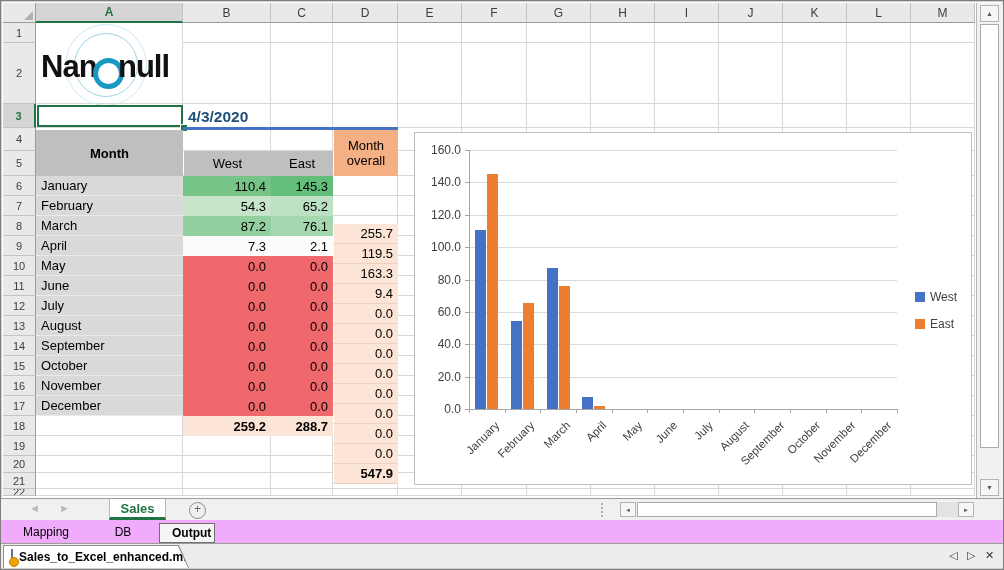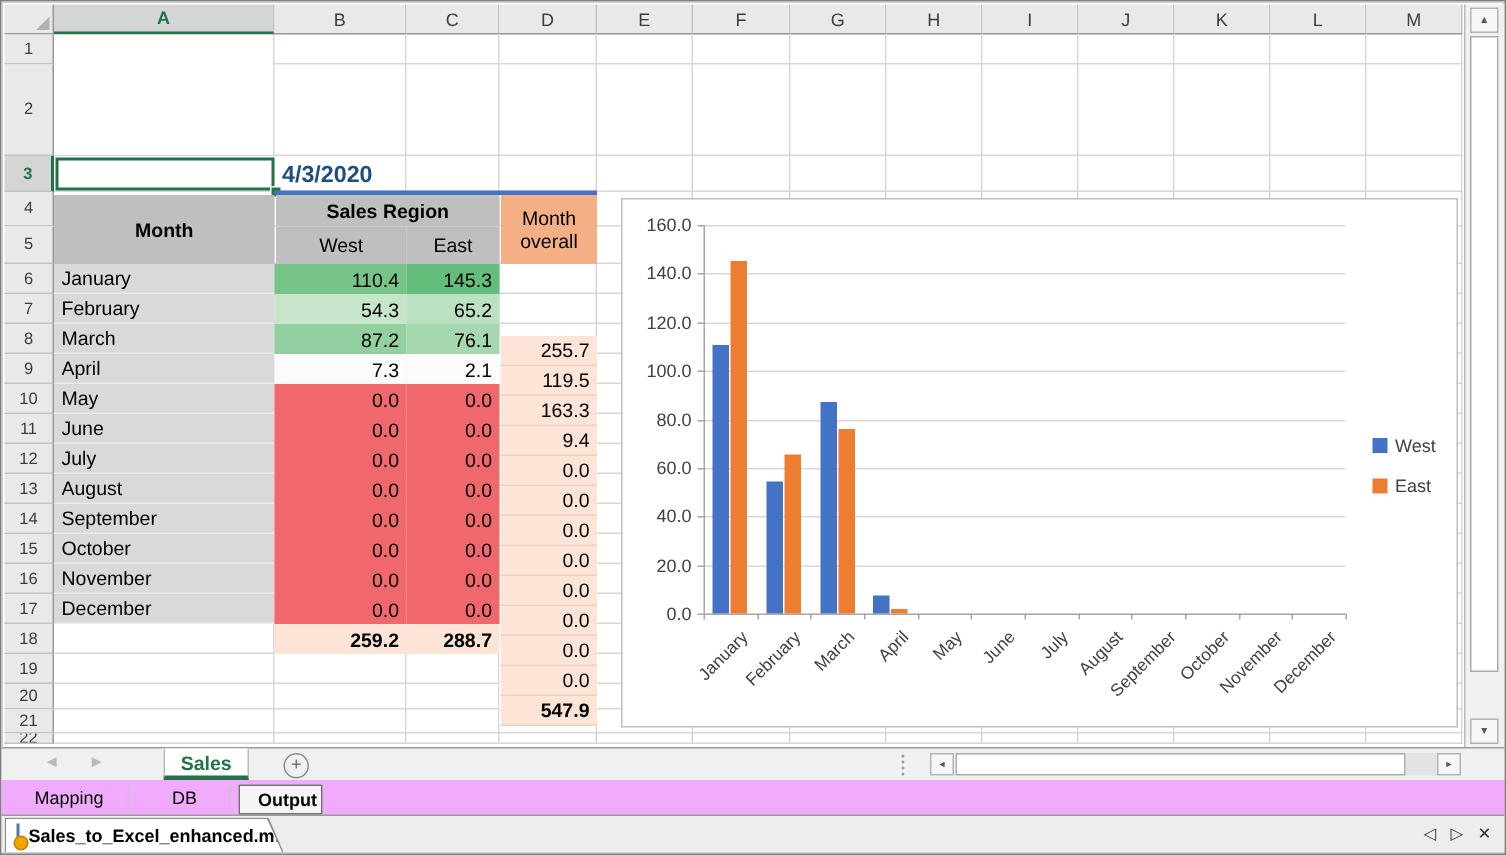--- a/index.html
+++ b/index.html
@@ -159,29 +159,35 @@
       <div class="abs gridh" style="top: 394px;"></div>
       <div class="abs gridh" style="top: 414px;"></div>
       <div class="abs gridh" style="top: 434px;"></div>
       <div class="abs gridh" style="top: 454px;"></div>
       <div class="abs gridh" style="top: 471px;"></div>
       <div class="abs gridh" style="top: 487px;"></div>
       <div class="abs gridh" style="top: 494px;"></div>
       <div class="abs" style="left: 35px; top: 22px; width: 146px; height: 80px; background: rgb(255, 255, 255);"></div>
     </div>
 
+  <div id="logo" class="abs">
+    <div class="logo-c2"></div>
+    <div class="logo-c1"></div>
+    <span class="logo-txt" style="left:0">Nan</span>
+    <div class="logo-ring"></div>
+    <span class="logo-txt" style="left:77px">null</span>
+  </div>
 
   <div id="a3box" class="abs"></div>
   <div class="abs title-txt" style="left:41px;top:112px;margin-top:28px;">Total Sales as of</div>
   <div id="fillhandle" class="abs"></div>
   <div class="abs title-txt" style="left:187px;top:104px;font-size:15.5px;">4/3/2020</div>
 
   <div id="tbl-topline" class="abs"></div>
   <div class="abs tcell thead bold" style="left:35px;top:129px;width:147px;height:46px;">Month</div>
-  <div class="abs tcell thead bold" style="left:183px;top:129px;width:149px;height:21px;">Sales Region</div>
   <div class="abs tcell thead" style="left:183px;top:150px;width:87px;height:25px;">West</div>
   <div class="abs tcell thead" style="left:270px;top:150px;width:62px;height:25px;">East</div>
   <div class="abs tcell" style="left:333px;top:129px;width:64px;height:46px;background:#F4B084;justify-content:center;text-align:center;">
     <div>
         <div>Month</div>
         <div>overall</div>
       </div>
   </div>
   <div id="table-rows">
       <div class="abs tcell mon" style="left: 35px; top: 175px; width: 147px; height: 20px;">January</div>

